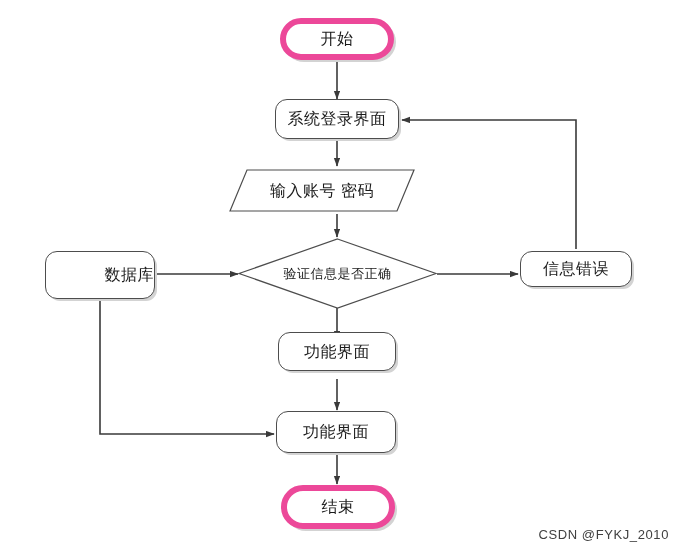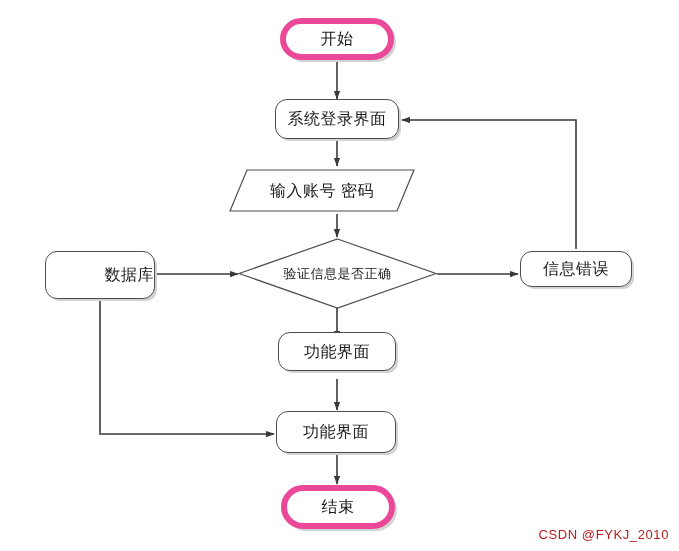--- a/index.html
+++ b/index.html
@@ -87,21 +87,21 @@
     justify-content: center;
     font-size: 13px;
     letter-spacing: 0.5px;
     color: #1a1a1a;
   }
   .watermark {
     position: absolute;
     right: 10px;
     bottom: 9px;
     font-size: 13px;
-    color: #b91c1c;
+    color: #404040;
     letter-spacing: 0.6px;
     z-index: 4;
   }
 </style>
 </head>
 <body>
 
 <div id="canvas">
 
   <svg id="edges" viewBox="0 0 679 551" xmlns="http://www.w3.org/2000/svg">

